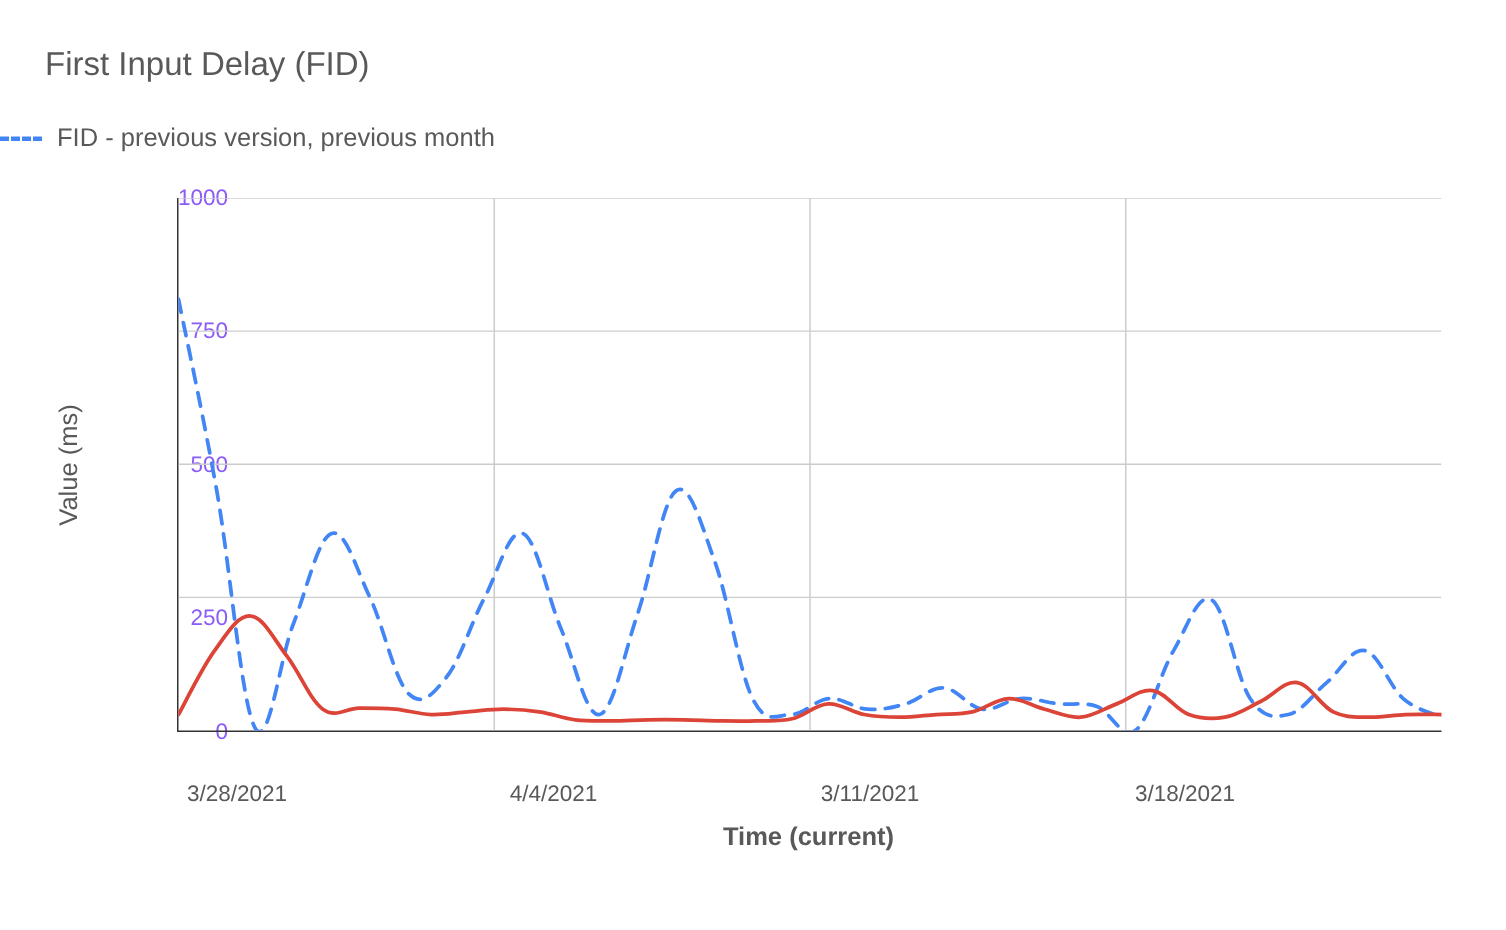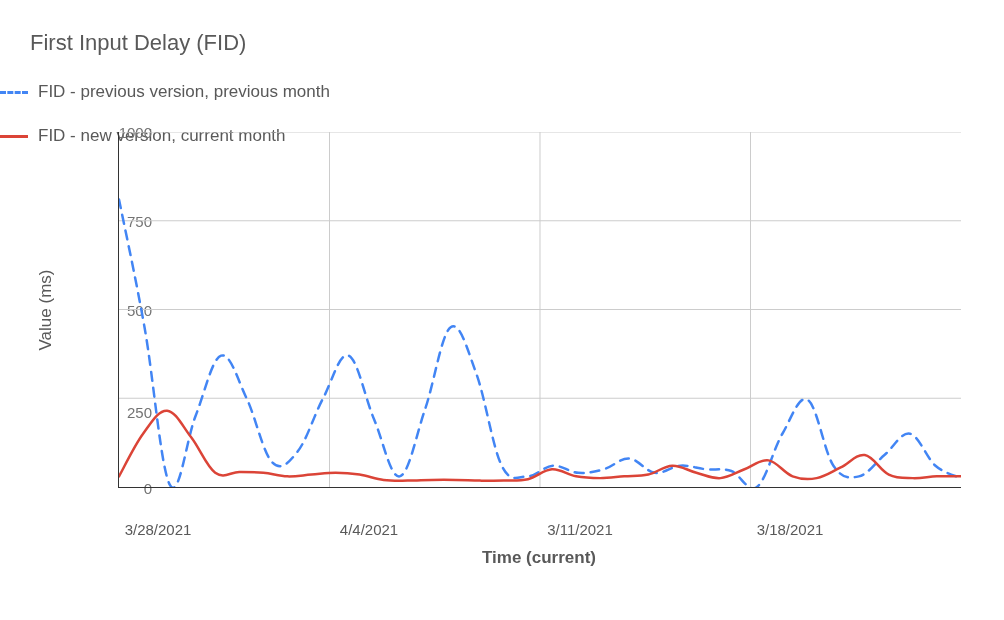--- a/index.html
+++ b/index.html
@@ -48,21 +48,21 @@
   }
   .gridlines, .data-layer {
     position: absolute; inset: 0;
     width: 100%; height: 100%;
   }
   .y-tick {
     position: absolute;
     right: 852px;
     transform: translateY(-50%);
     font-size: 15px;
-    color: #737373;
+    color: #8b5cf6;
     text-align: center;
   }
   .x-tick {
     position: absolute;
     top: 521px;
     font-size: 15px;
     color: #595959;
     transform: translateX(-50%);
     white-space: nowrap;
   }
@@ -87,24 +87,20 @@
 
 <div class="chart-wrap">
 
   <div class="title">First Input Delay (FID)</div>
 
   <div class="legend">
     <span class="legend-item">
       <span class="swatch-dash"></span>
       <span>FID - previous version, previous month</span>
     </span>
-    <span class="legend-item">
-      <span class="swatch-solid"></span>
-      <span>FID - new version, current month</span>
-    </span>
   </div>
 
   <div class="y-tick" style="top:132px">1000</div>
   <div class="y-tick" style="top:221px">750</div>
   <div class="y-tick" style="top:310px">500</div>
   <div class="y-tick" style="top:412px">250</div>
   <div class="y-tick" style="top:488px">0</div>
 
   <div class="x-tick" style="left:158px">3/28/2021</div>
   <div class="x-tick" style="left:369px">4/4/2021</div>

